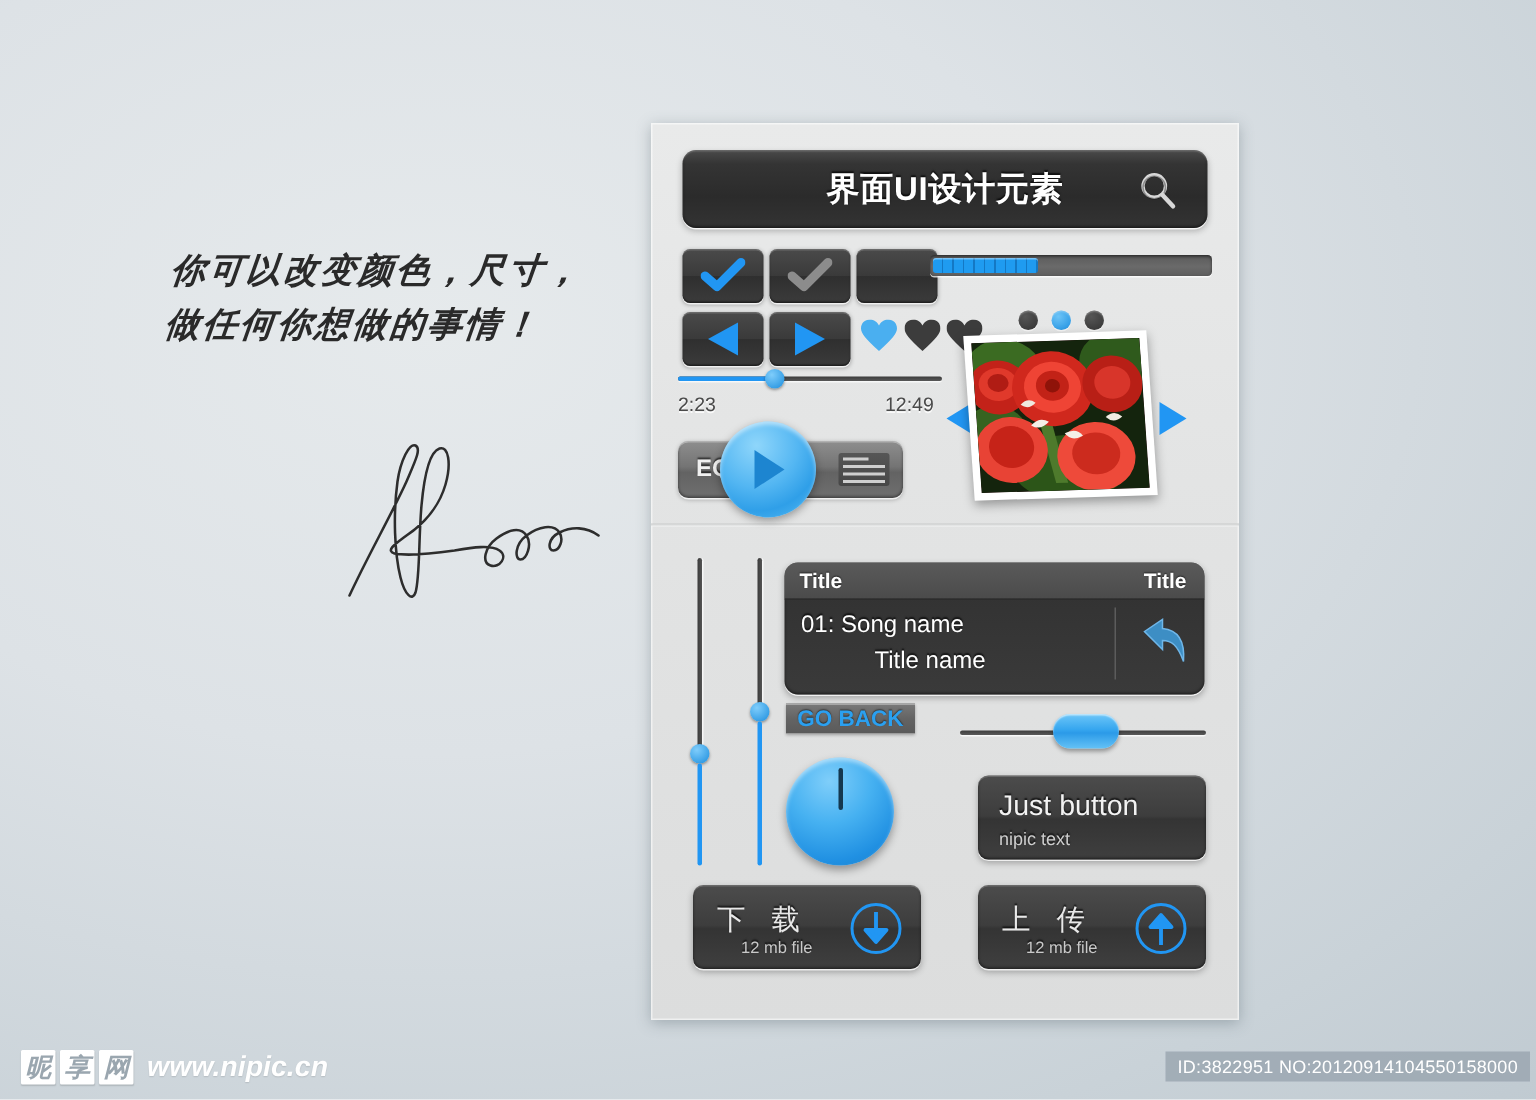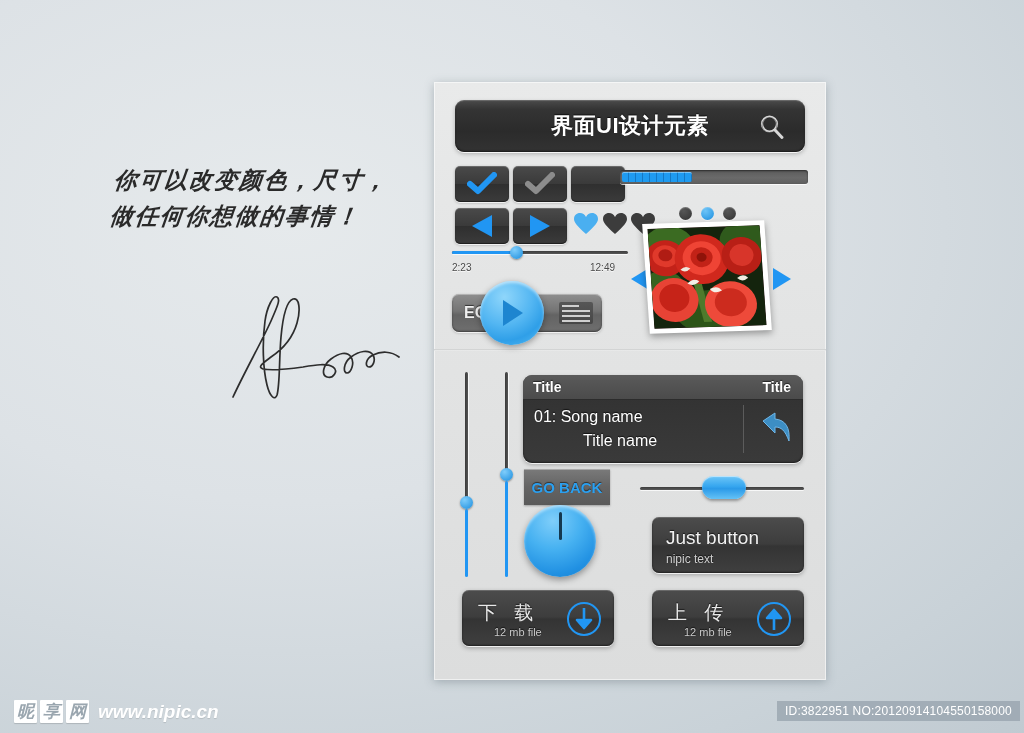--- a/index.html
+++ b/index.html
@@ -81,21 +81,21 @@
   .dot.on{background:radial-gradient(circle at 35% 30%,#6dc4f7,#1c8fe0);}
 
   
   .tslider{position:absolute;left:18px;top:168px;width:176px;height:5px;}
   .tslider .track{position:absolute;left:0;top:1px;width:100%;height:3px;border-radius:2px;
     background:linear-gradient(180deg,#3c3c3c,#585858);box-shadow:0 1px 0 rgba(255,255,255,.7);}
   .tslider .fill{position:absolute;left:0;top:1px;width:38%;height:3px;border-radius:2px;background:#2196f3;}
   .tslider .knob{position:absolute;left:33%;top:-4px;width:13px;height:13px;border-radius:50%;
     background:radial-gradient(circle at 35% 30%,#7fcdfb,#1b8ddd);
     box-shadow:0 1px 2px rgba(0,0,0,.4);}
-  .time-label{position:absolute;top:180px;font-size:10px;color:#4a4a4a;
+  .time-label{position:absolute;top:180px;font-size:13px;color:#4a4a4a;
     text-shadow:0 1px 0 rgba(255,255,255,.8);}
 
   
   .eqbar{
     position:absolute;left:18px;top:212px;width:150px;height:38px;border-radius:7px;
     background:linear-gradient(180deg,#8e8e8e 0%,#747474 45%,#636363 55%,#6f6f6f 100%);
     box-shadow:0 1px 0 rgba(255,255,255,.8), inset 0 1px 0 rgba(255,255,255,.35),
                inset 0 -1px 2px rgba(0,0,0,.45), 0 1px 3px rgba(0,0,0,.25);
   }
   .eq-label{position:absolute;left:12px;top:10px;font-size:16px;font-weight:bold;color:#f0f0f0;
@@ -144,21 +144,21 @@
   .songbox .hdr .l{left:10px;} .songbox .hdr .r{right:12px;}
   .song-title{position:absolute;left:11px;top:33px;font-size:16px;color:#fff;
     text-shadow:0 -1px 1px rgba(0,0,0,.7);}
   .song-artist{position:absolute;left:60px;top:57px;font-size:16px;color:#fff;
     text-shadow:0 -1px 1px rgba(0,0,0,.7);}
   .song-sep{position:absolute;right:59px;top:30px;width:1px;height:48px;background:#5c5c5c;}
   .song-back{position:absolute;right:10px;top:36px;width:38px;height:36px;}
 
   
   .goback{
-    position:absolute;left:524px;top:469px;width:86px;height:36px;
+    position:absolute;left:524px;top:469px;width:86px;height:20px;
     background:linear-gradient(180deg,#7a7a7a 0%,#646464 50%,#5a5a5a 100%);
     box-shadow:inset 0 1px 0 rgba(255,255,255,.35), 0 1px 2px rgba(0,0,0,.3);
     display:flex;align-items:center;justify-content:center;
   }
   .goback span{color:#2ba0f0;font-size:15px;font-weight:bold;text-shadow:0 -1px 1px rgba(0,0,0,.55);}
 
   
   .knob-big{
     position:absolute;left:524px;top:505px;width:72px;height:72px;border-radius:50%;
     background:radial-gradient(circle at 40% 22%,#7fcefa 0%,#46b1f1 40%,#2090e2 75%,#1a7ec8 100%);

